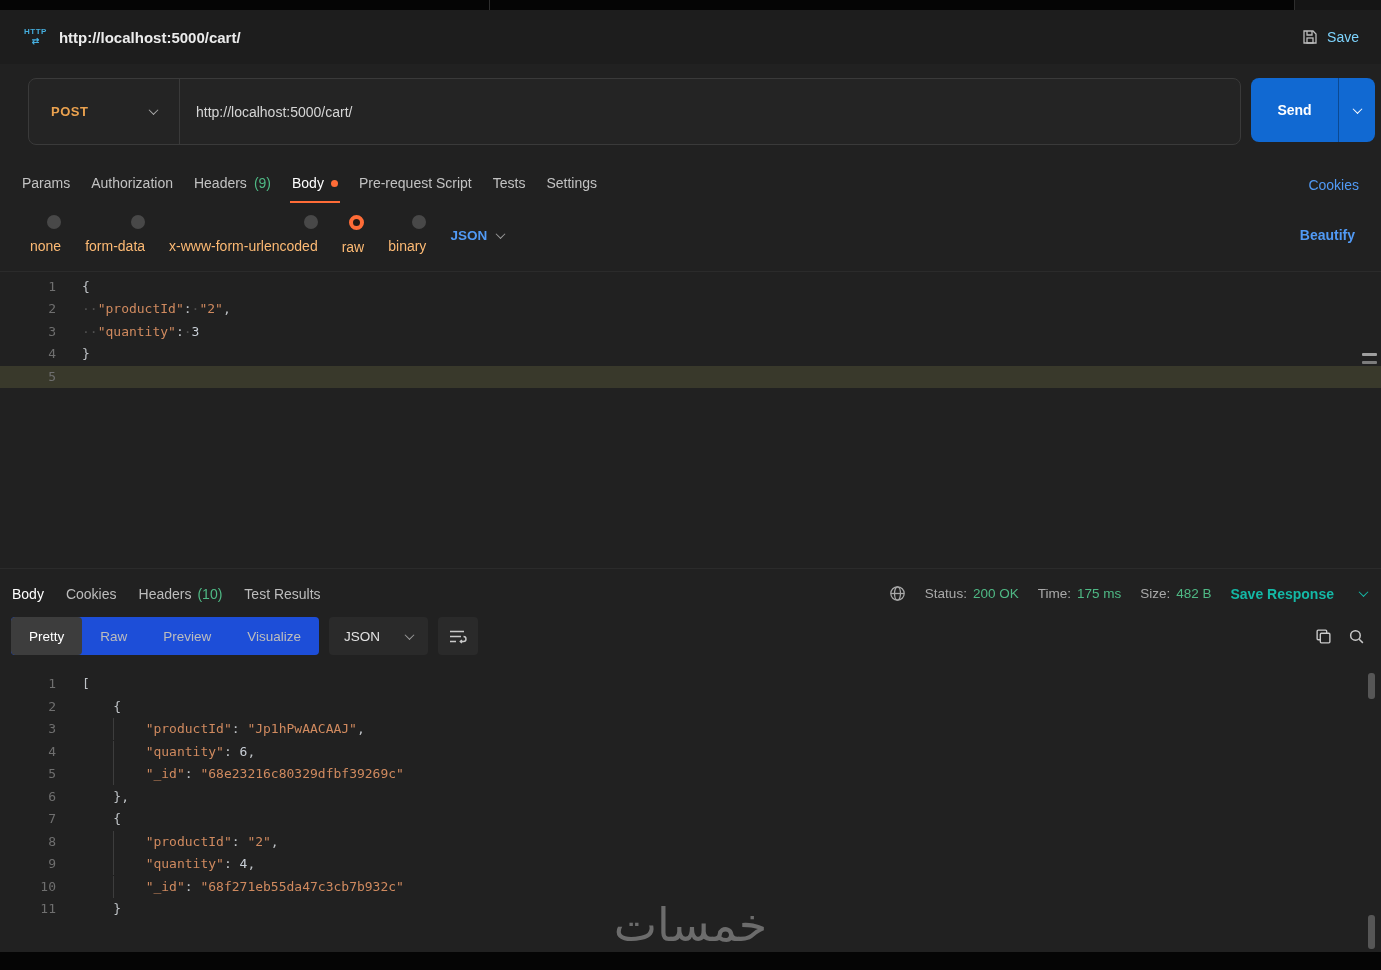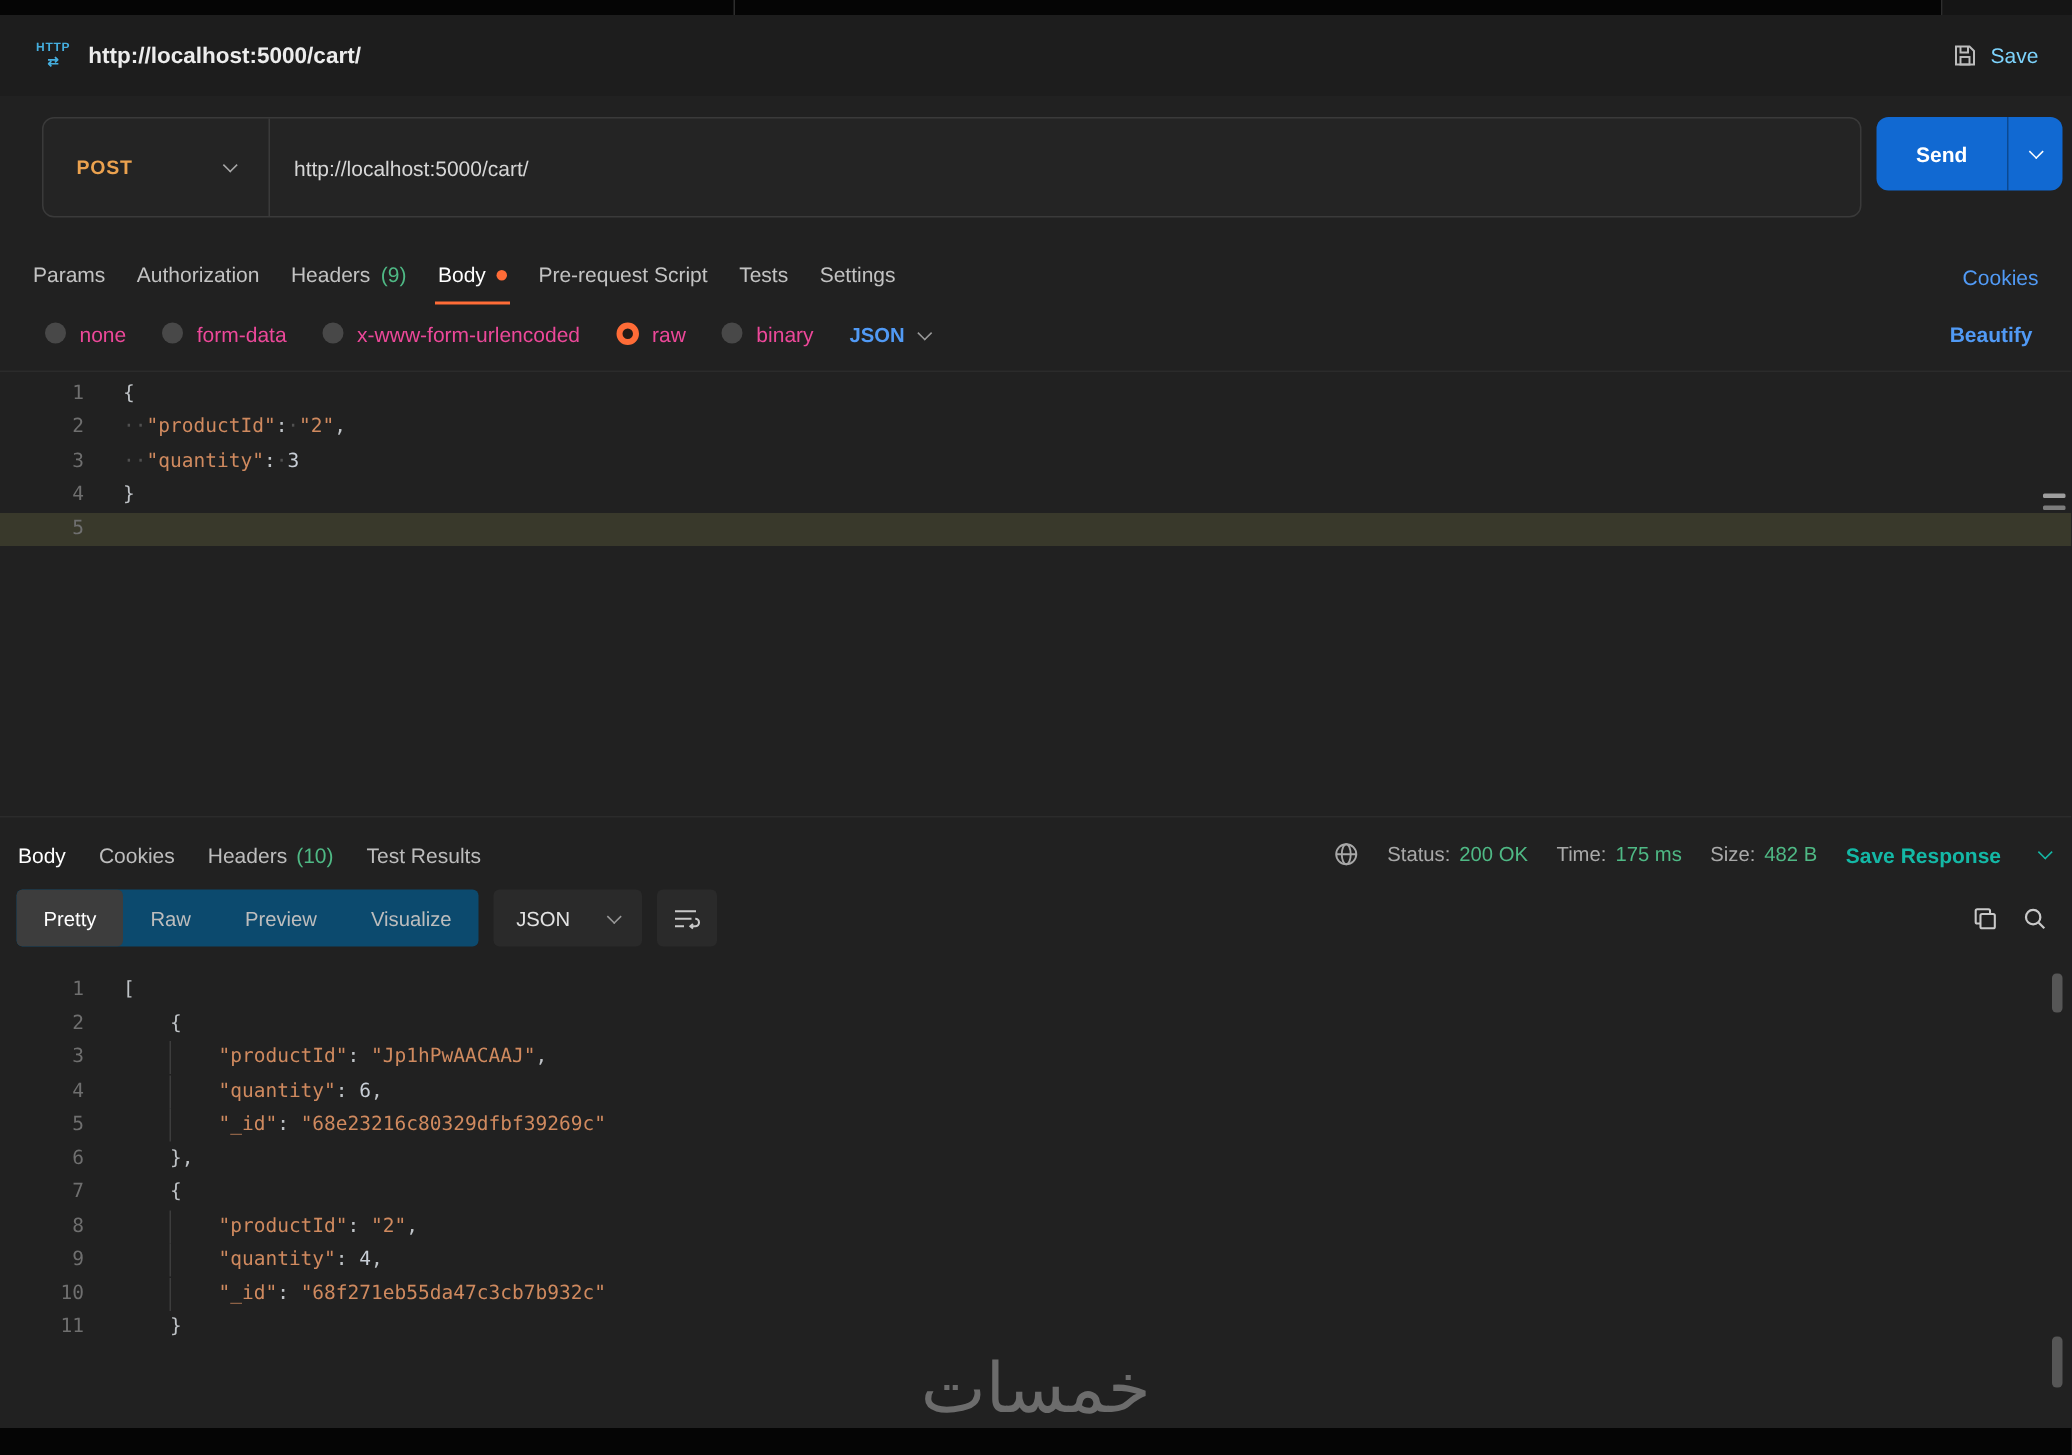--- a/index.html
+++ b/index.html
@@ -24,41 +24,41 @@
   .req-title { color:#ececec; font-weight:bold; font-size:15px; }
   .save-btn { display:flex; gap:9px; align-items:center; color:#7dd3fc; font-size:14px; cursor:default; }
 
   
   .url-row { display:flex; gap:10px; padding:14px 6px 16px 28px; align-items:stretch; }
   .method-url { flex:1; display:flex; align-items:center; border:1px solid #3a3a3a; border-radius:8px; background:#242424; height:67px; }
   .method { width:150px; display:flex; align-items:center; justify-content:space-between; padding:0 22px; color:#eba24f; font-weight:bold; font-size:13px; letter-spacing:.5px; }
   .method .chev { color:#a9a9a9; }
   .vdiv { width:1px; align-self:stretch; background:#3a3a3a; }
   .url-text { padding-left:16px; font-size:14px; color:#d6d6d6; }
-  .send-btn { width:124px; height:49px; border-radius:8px; background:#1169d2; display:flex; overflow:hidden; color:#fff; }
+  .send-btn { width:124px; height:64px; border-radius:8px; background:#1169d2; display:flex; overflow:hidden; color:#fff; }
   .send-main { flex:1; display:flex; align-items:center; justify-content:center; font-weight:bold; font-size:14px; }
   .send-divider { width:1px; background:rgba(0,0,0,.3); }
   .send-caret { width:36px; display:flex; align-items:center; justify-content:center; }
 
   
   .chev { display:inline-block; width:7px; height:7px; border-right:1.7px solid currentColor; border-bottom:1.7px solid currentColor; transform:rotate(45deg) translate(-1px,-1px); }
 
   
   .req-tabs-row { display:flex; align-items:flex-end; padding:6px 20px 0 20px;gap:48px; }
   .tabs { display:flex; gap:17px; }
   .tab { display:flex; align-items:center; gap:7px; font-size:14px; color:#c2c2c2; padding:8px 2px 10px 2px; border-bottom:2px solid transparent; cursor:default; }
   .tab.active { color:#ffffff; border-bottom-color:#ff6c37; }
   .tab .count { color:#4fb985; }
   .tab .dot { width:7px; height:7px; border-radius:50%; background:#ff6c37; }
   .link-blue { color:#519af5; font-size:14px; cursor:default; }
   .req-tabs-row .link-blue { margin-left:auto; margin-right:2px; padding-bottom:10px; }
 
   
   .modes-row { display:flex; align-items:center; gap:24px; padding:12px 26px 0 30px; font-size:14px; }
-  .mode { display:flex; align-items:flex-start; gap:9px; color:#ec4899; cursor:default; }
+  .mode { display:flex; align-items:flex-end; gap:9px; color:#fdba74; cursor:default;flex-direction:column; }
   .radio { width:14px; height:14px; border-radius:50%; background:#484848; flex:0 0 auto; }
   .radio.on { width:15px; height:15px; background:#241b16; border:4.5px solid #ff6c37; }
   .lang-select { display:flex; align-items:center; gap:10px; color:#519af5; font-weight:bold; font-size:13.5px; }
   .lang-select .chev { color:#9a9a9a; }
   .modes-row .link-blue { margin-left:auto; font-weight:bold; }
 
   
   .editor { margin-top:16px; border-top:1px solid #2b2b2b; height:297px; padding-top:4px; font-family:"DejaVu Sans Mono", monospace; font-size:13px; position:relative; overflow:hidden; }
   .code-row { display:flex; height:22.4px; line-height:22.4px; }
   .code-row.hl { background:#39392b; }
@@ -80,21 +80,21 @@
   .resp-tab { color:#bdbdbd; cursor:default; display:flex; gap:6px; }
   .resp-tab.active { color:#ffffff; }
   .resp-tab .count { color:#4fb985; }
   .resp-meta { margin-left:auto; display:flex; align-items:center; gap:19px; }
   .meta-item { display:flex; gap:6px; font-size:13.5px; }
   .meta-label { color:#a9a9a9; }
   .meta-value { color:#4fb985; }
   .save-response { display:flex; align-items:center; gap:26px; color:#14b8a6; font-size:14px; font-weight:bold; cursor:default; }
 
   .resp-toolbar { display:flex; align-items:center; gap:10px; margin-top:15px; padding:0 16px 0 11px; }
-  .segmented { display:flex; background:#0c4a6e; border-radius:4px; overflow:hidden; height:38px; }
+  .segmented { display:flex; background:#1d4ed8; border-radius:4px; overflow:hidden; height:38px; }
   .seg-item { padding:0 18px; display:flex; align-items:center; font-size:13.5px; color:#bdbdbd; cursor:default; }
   .seg-item.active { background:#3d3d3d; color:#fff; border-radius:4px; }
   .lang-btn { background:#2a2a2a; border-radius:4px; height:38px; padding:0 15px; display:flex; gap:26px; align-items:center; font-size:13.5px; color:#e3e3e3; cursor:default; }
   .lang-btn .chev { color:#9a9a9a; }
   .icon-btn { background:#2a2a2a; border-radius:4px; width:40px; height:38px; display:flex; align-items:center; justify-content:center; cursor:default; }
   .toolbar-right { margin-left:auto; display:flex; gap:16px; align-items:center; }
 
   .resp-editor { margin-top:16px; height:288px; padding-top:2px; font-family:"DejaVu Sans Mono", monospace; font-size:13px; position:relative; overflow:hidden; }
   .resp-editor .code-row { height:22.5px; line-height:22.5px; }
   .scroll-thumb { position:absolute; right:6px; width:7px; background:#565656; border-radius:3px; }

